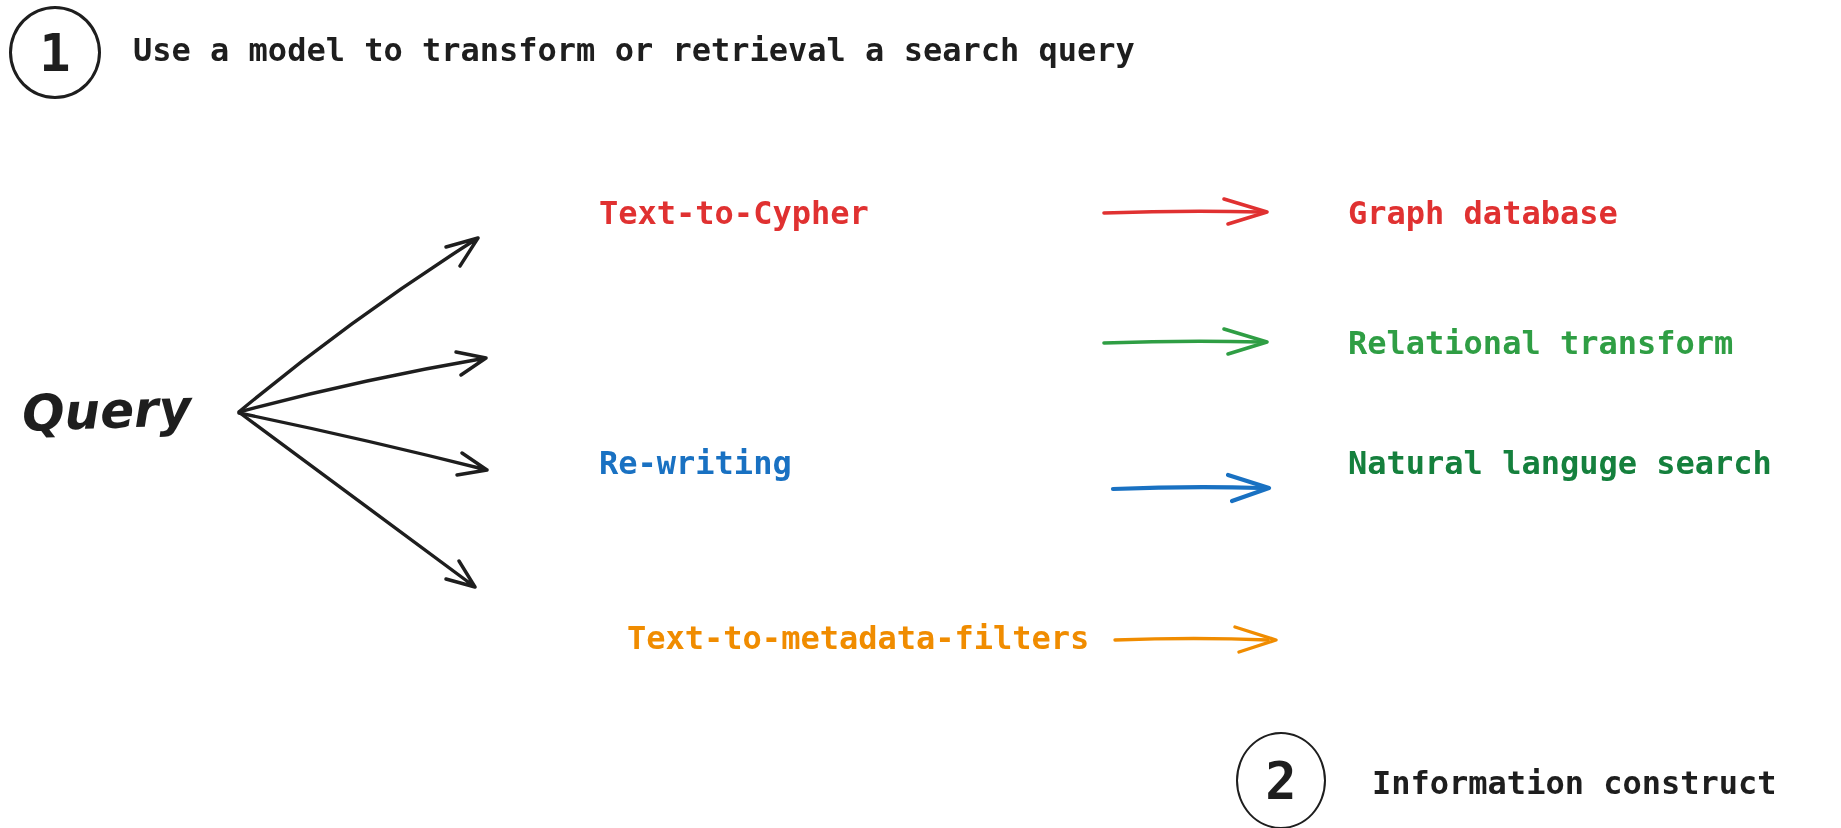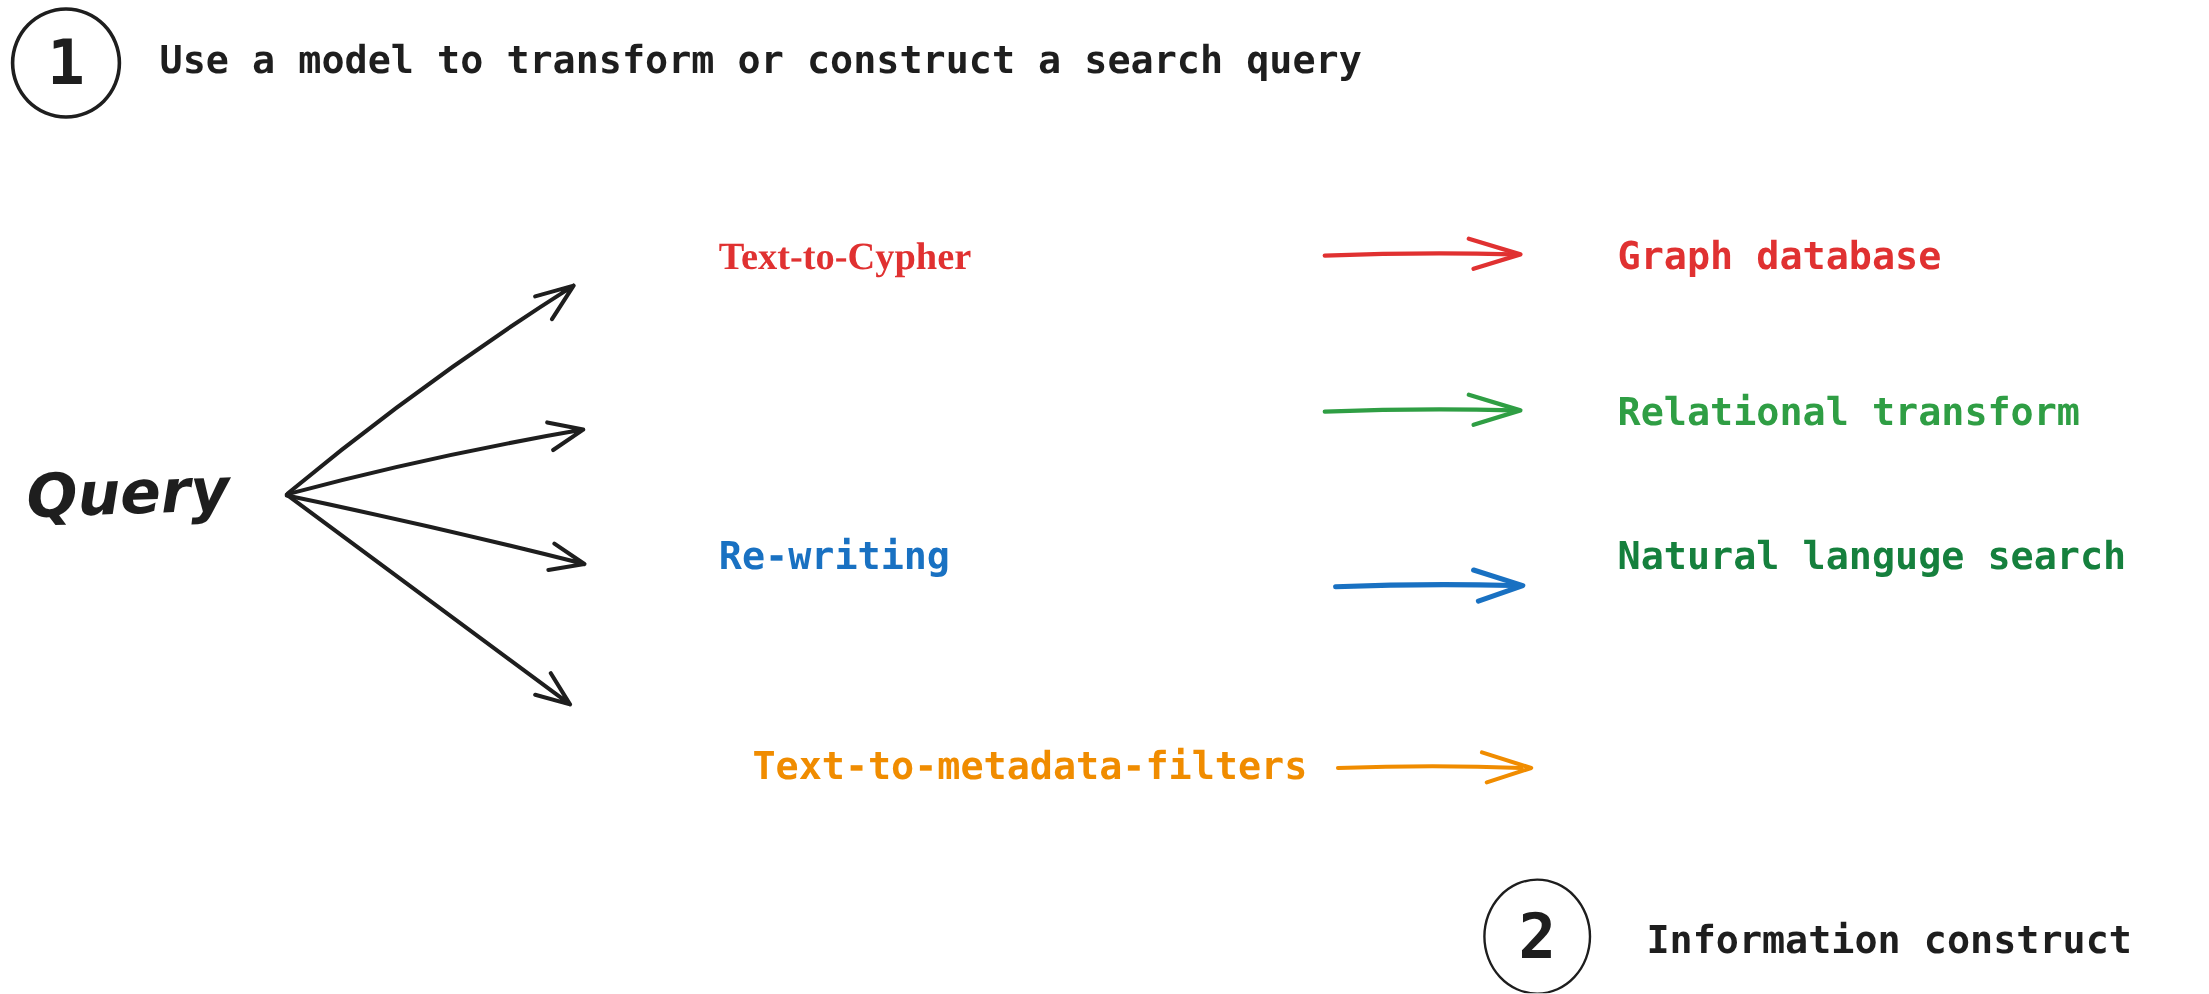--- a/index.html
+++ b/index.html
@@ -80,25 +80,25 @@
     </g>
     <g stroke-width="3.4" stroke="#f08c00">
       <path d="M 1115 640 Q 1196 637 1268 640"></path>
       <path d="M 1235 627 L 1276 640 L 1239 652"></path>
     </g>
   </svg>
 
   <div class="step-circle circle-1">
     <span>1</span>
   </div>
-  <div class="label step1-title">Use a model to transform or construct a search query</div>
+  <div class="label step1-title">Use a model to transform or retrieval a search query</div>
 
   <div class="query-label">Query</div>
 
-  <div class="label method-0" style="color: rgb(224, 49, 49); font-family: Liberation Serif, serif;">Text-to-Cypher</div>
+  <div class="label method-0" style="color: rgb(224, 49, 49);">Text-to-Cypher</div>
   <div class="label method-2" style="color: rgb(25, 113, 194);">Re-writing</div>
   <div class="label method-3" style="color: rgb(240, 140, 0);">Text-to-metadata-filters</div>
 
   <div class="label target-0" style="color: rgb(224, 49, 49);">Graph database</div>
   <div class="label target-1" style="color: rgb(47, 158, 68);">Relational transform</div>
   <div class="label target-2" style="color: #15803d;">Natural languge search</div>
 
   <div class="step-circle circle-2">
     <span>2</span>
   </div>

